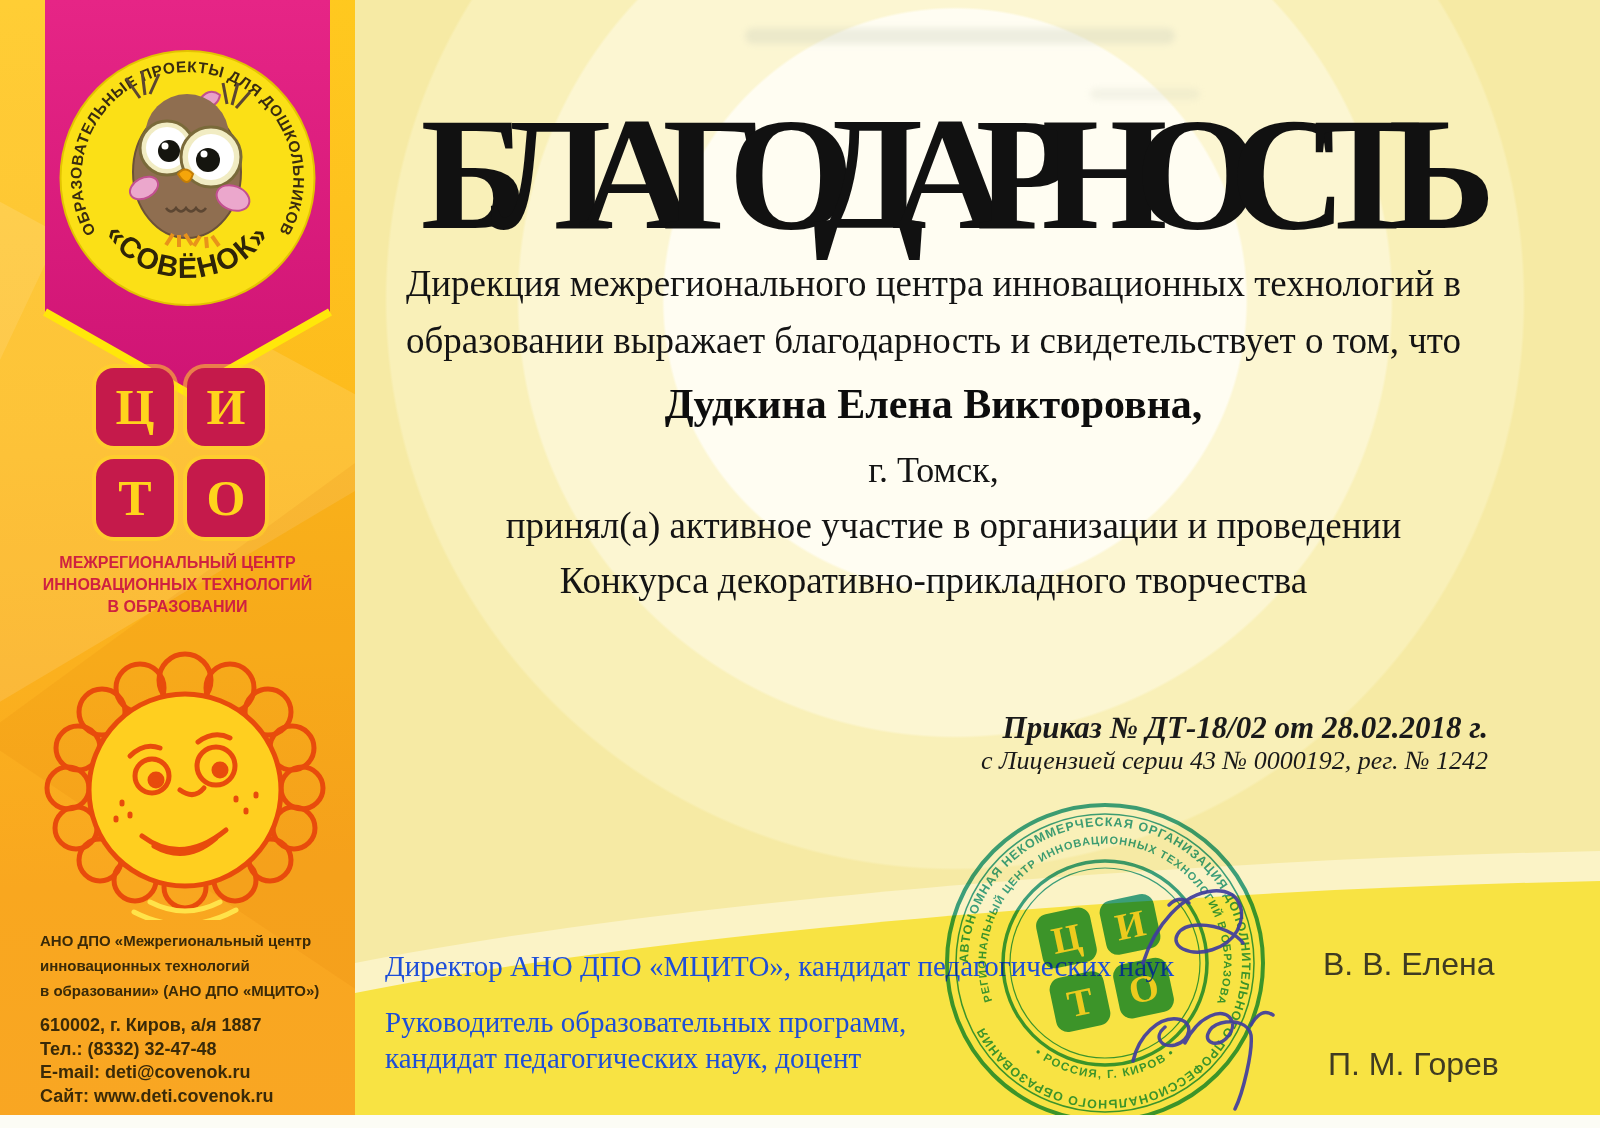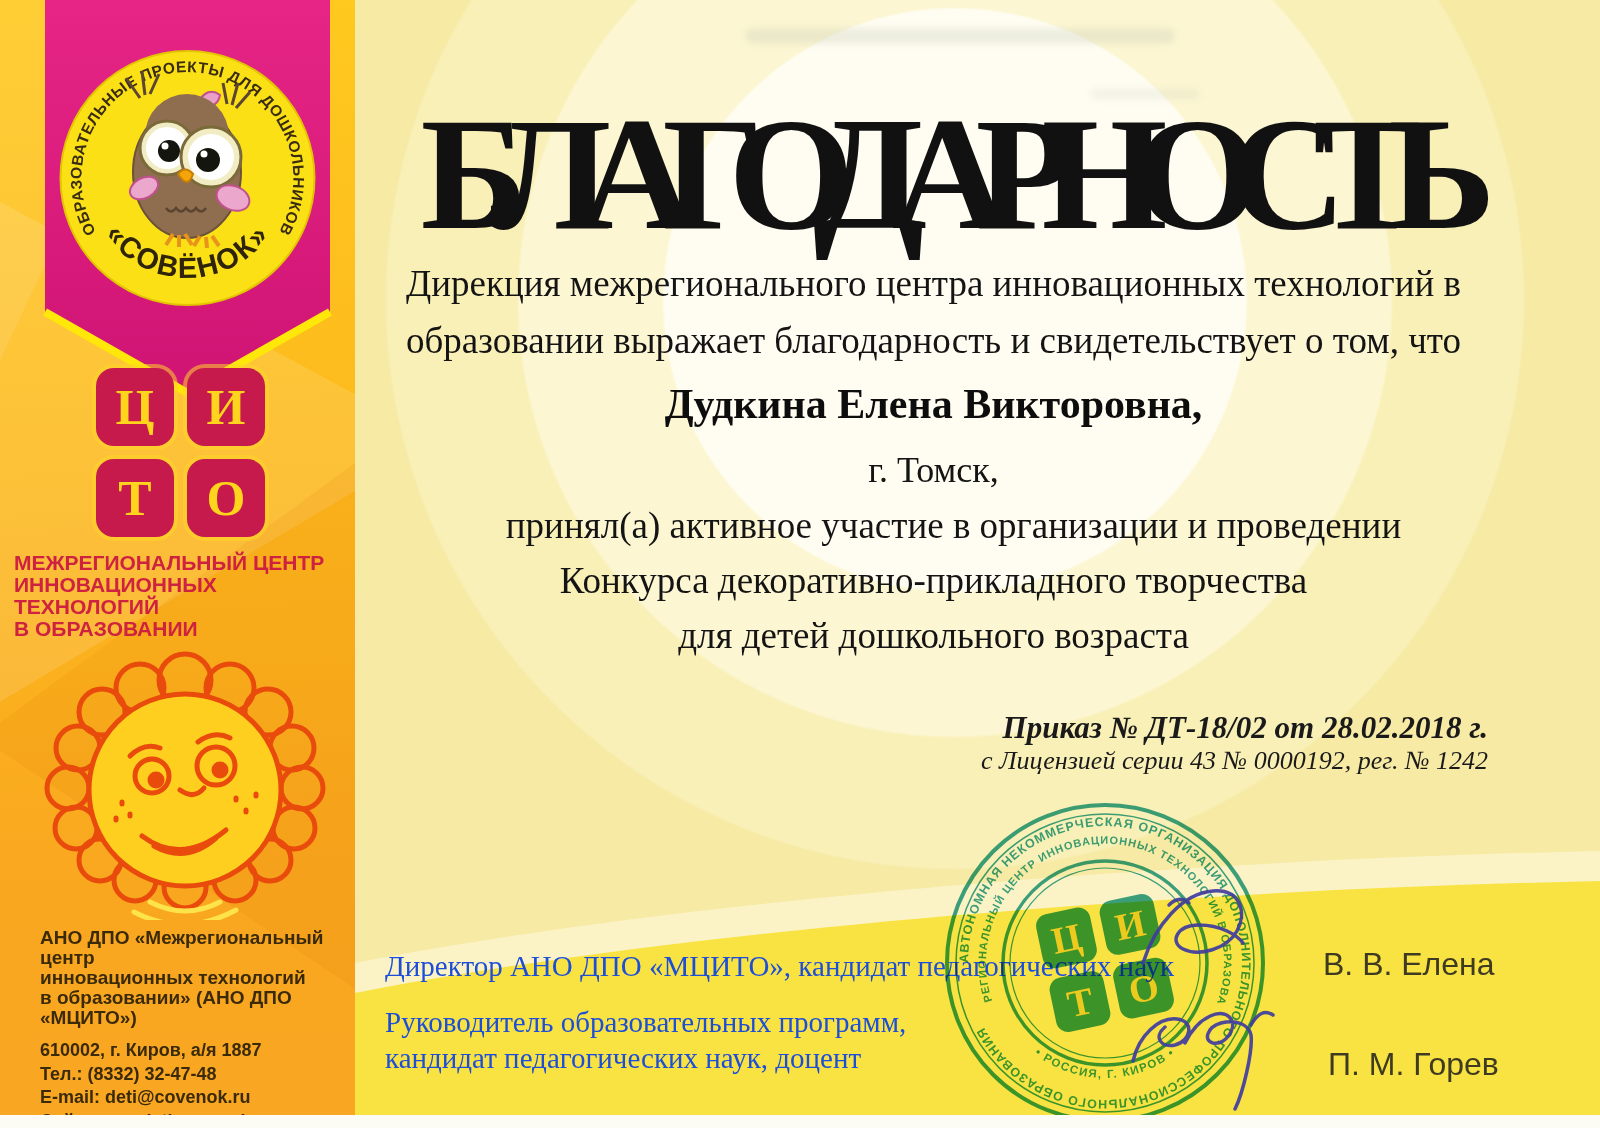--- a/index.html
+++ b/index.html
@@ -29,28 +29,28 @@
     background:rgba(255,255,255,.10);clip-path:polygon(0 100%,55% 0,0 0);}
 
   .pennant-wrap{position:absolute;left:40px;top:0;width:300px;height:405px;}
 
   .cito-logo{position:absolute;left:96px;top:368px;width:170px;height:170px;
     display:grid;grid-template-columns:78px 78px;grid-template-rows:78px 78px;gap:13px;}
   .cito-block{background:#c51a4b;border-radius:18px;display:flex;align-items:center;justify-content:center;
     box-shadow:0 0 0 4px rgba(255,214,40,.55);}
   .cito-block span{font-family:"Liberation Serif",serif;font-weight:bold;font-size:50px;color:#ffd41c;line-height:1;}
 
-  .org-caption{position:absolute;left:14px;top:552px;width:327px;text-align:left;
-    font-family:"Liberation Sans",sans-serif;font-weight:bold;font-size:21px;line-height:22px;color:#cf2140;}
+  .org-caption{position:absolute;left:14px;top:552px;width:327px;text-align:center;
+    font-family:"Liberation Sans",sans-serif;font-weight:bold;font-size:16px;line-height:22px;color:#cf2140;}
 
   .sun-face{position:absolute;left:30px;top:640px;width:310px;height:280px;}
 
   .contacts{position:absolute;left:40px;top:928px;width:305px;
     font-family:"Liberation Sans",sans-serif;font-weight:bold;color:#3a2a08;}
-  .contacts .org{font-size:19px;line-height:20px;}
+  .contacts .org{font-size:15px;line-height:25px;}
   .contacts .addr{margin-top:11px;font-size:18px;line-height:23.5px;}
 
   
   .content{position:absolute;left:355px;top:0;width:1245px;height:964px;}
   .title-svg{position:absolute;left:48px;top:80px;width:1110px;height:180px;}
   .line{position:absolute;left:0;width:1157px;text-align:center;color:#141414;}
   .fs-body{font-size:37px;}
   .name-line{font-weight:bold;font-size:42px;color:#0d0d0d;}
   .order-block{position:absolute;right:112px;text-align:right;color:#1a1a1a;}
   .order-main{font-size:31px;font-weight:bold;font-style:italic;}
@@ -211,21 +211,20 @@
     <svg class="title-svg" viewBox="0 0 1110 180">
       <text x="555" y="148" text-anchor="middle" font-family="Liberation Serif, serif" font-weight="bold" font-size="162" fill="#111111" textLength="1075" lengthAdjust="spellingAndGlyphs">БЛАГОДАРНОСТЬ</text>
     </svg>
 
     <div class="line fs-body" style="top:262px;">Дирекция межрегионального центра инновационных технологий в</div>
     <div class="line fs-body" style="top:319px;">образовании выражает благодарность и свидетельствует о том, что</div>
     <div class="line" style="top:449px;font-size:36px;">г. Томск,</div>
     <div class="line name-line" style="top:380px;">Дудкина Елена Викторовна,</div>
     <div class="line fs-body" style="top:504px;padding-left:20px;">принял(а) активное участие в организации и проведении</div>
     <div class="line fs-body" style="top:559px;">Конкурса декоративно-прикладного творчества</div>
-    <div class="line fs-body" style="top:614px;">для детей дошкольного возраста</div>
 
     <div class="order-block" style="top:710px;text-align:right;">
       <div class="order-main">Приказ № ДТ-18/02 от 28.02.2018 г.</div>
       <div class="order-lic">с Лицензией серии 43 № 0000192, рег. № 1242</div>
     </div>
 
     <div class="sig-role" style="top:950px;">Директор АНО ДПО «МЦИТО», кандидат педагогических наук</div>
     <div class="sig-role" style="top:1006px;">Руководитель образовательных программ,</div>
     <div class="sig-role" style="top:1042px;">кандидат педагогических наук, доцент</div>
     <div class="sig-name" style="left:968px;top:946px;">В. В. Елена</div>

